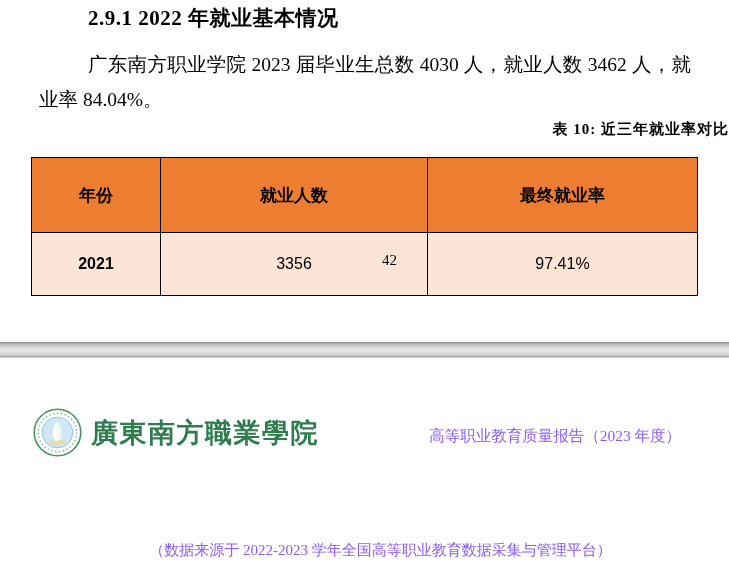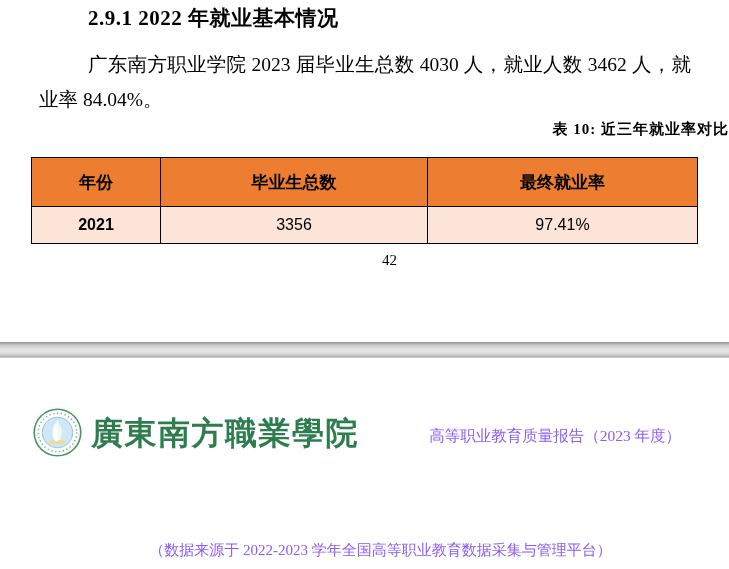--- a/index.html
+++ b/index.html
@@ -37,21 +37,21 @@
 
   table.emp {
     position:absolute; left:31px; width:666px;
     border-collapse:collapse; table-layout:fixed;
     font-family:"Liberation Sans","DejaVu Sans",sans-serif;
   }
   table.t1 { top:157px; }
   table.t2 { top:109px; }
   .emp th, .emp td {
     border:1.6px solid #000; text-align:center; vertical-align:middle;
-    padding:3px; overflow:hidden;margin-top:15px;
+    padding:16px; overflow:hidden;margin-top:15px;
   }
   .emp th {
     background:#ED7D31; height:42px; font-size:17px; font-weight:bold;
     color:#000;
   }
   .emp td { height:30px; font-size:16px; }
   .emp td.year { font-weight:bold; }
   tr.hl td { background:#FCE4D6; }
   col.c-year { width:129px; } col.c-grad { width:267px; } col.c-rate { width:270px; }
 
@@ -61,21 +61,21 @@
     transform:translateX(25px);
   }
 
   .logo-row {
     position:absolute; top:50px; left:33px;
     display:flex; align-items:center;
   }
   .emblem { width:49px; height:49px; flex:0 0 auto; }
   .logo-text { margin-left:9px; }
   .logo-zh {
-    font-size:32px; line-height:28px; font-weight:bold;
+    font-size:27px; line-height:28px; font-weight:bold;
     color:#2e7d4f; letter-spacing:1.5px; white-space:nowrap;
   }
   .logo-en {
     font-size:8.5px; color:#3a8a5c; letter-spacing:0.4px;
     font-family:"Liberation Sans","DejaVu Sans",sans-serif;
     margin-top:2px; margin-left:2px; white-space:nowrap;
   }
   .report-title {
     position:absolute; top:68px; right:48px;
     font-size:15.5px; color:#8b5cf6; white-space:nowrap;
@@ -99,21 +99,21 @@
 
   <table class="emp t1">
     <colgroup>
         <col class="c-year">
         <col class="c-grad">
         <col class="c-rate">
       </colgroup>
     <thead>
       <tr>
         <th>年份</th>
-        <th>毕业生总数</th>
+        <th>就业人数</th>
         <th>最终就业率</th>
       </tr>
     </thead>
     <tbody>
       <tr class="hl">
         <td class="year">2021</td>
         <td>3356</td>
         <td>97.41%</td>
       </tr>
     </tbody>

